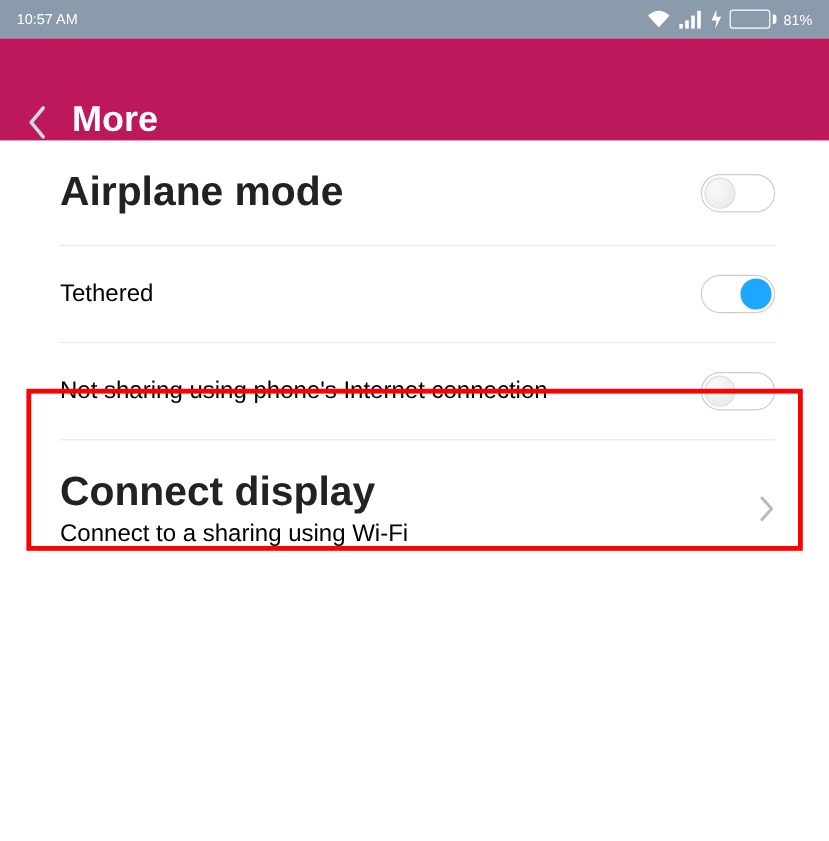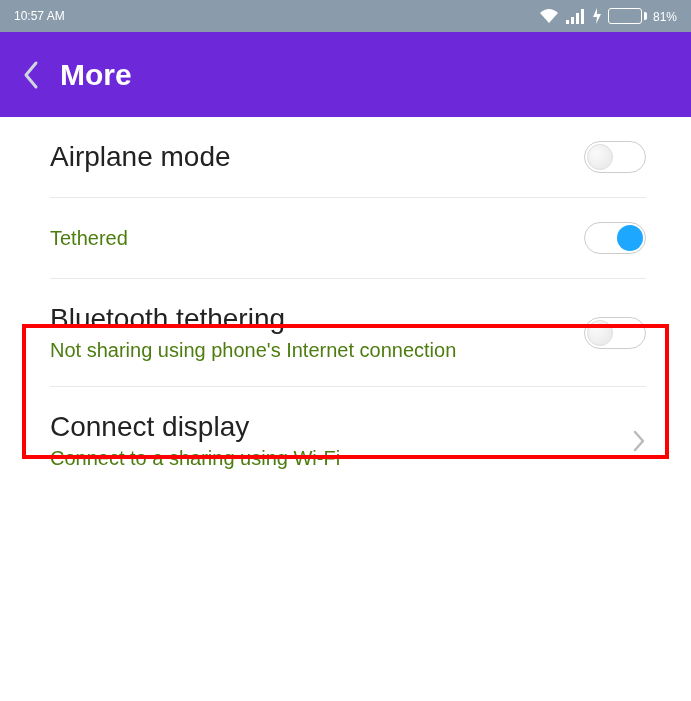--- a/index.html
+++ b/index.html
@@ -14,42 +14,42 @@
       justify-content: space-between;
       padding: 0 14px;
       font-size: 12px;
       font-weight: 400;
     }
     .status-right { display: flex; align-items: flex-end; gap: 6px; }
     .status-right svg { display: block; }
 
     .header {
       height: 85px;
-      background: #6d28d9;
+      background: #be185d;
       display: flex;
-      align-items: center;
+      align-items: flex-end;
       padding: 0 22px;
       gap: 20px;
     }
     .header-title { color: #fff; font-size: 30px; font-weight: 600; }
 
     .content { padding: 0 0 0 0; }
     .row {
       padding: 24px 45px 24px 50px;
       border-bottom: 1px solid #e8e8e8;
       margin: 0 45px 0 50px;
       padding-left: 0;
       padding-right: 0;
       display: flex;
       align-items: center;
       justify-content: space-between;
     }
     .row-inner { display: flex; flex-direction: column; gap: 4px; }
-    .row-title { font-size: 28px; color: #222; font-weight: 400; }
-    .row-sub { font-size: 20px; color: #4d7c0f; font-weight: 400; }
+    .row-title { font-size: 34px; color: #222; font-weight: 700; }
+    .row-sub { font-size: 20px; color: #000000; font-weight: 400; }
 
     .toggle {
       width: 62px; height: 32px;
       border: 1px solid #ccc;
       border-radius: 16px;
       background: #fff;
       position: relative;
       flex-shrink: 0;
     }
     .toggle-knob {
@@ -152,21 +152,20 @@
     <div class="row-inner">
       <span class="row-sub">Tethered</span>
     </div>
     <div class="toggle on">
           <div class="toggle-knob"></div>
         </div>
   </div>
 
   <div class="row">
     <div class="row-inner">
-      <span class="row-title">Bluetooth tethering</span>
       <span class="row-sub">Not sharing using phone's Internet connection</span>
     </div>
     <div class="toggle off">
           <div class="toggle-knob"></div>
         </div>
   </div>
 
   <div class="row" style="border-bottom:none">
     <div class="row-inner">
       <span class="row-title">Connect display</span>

